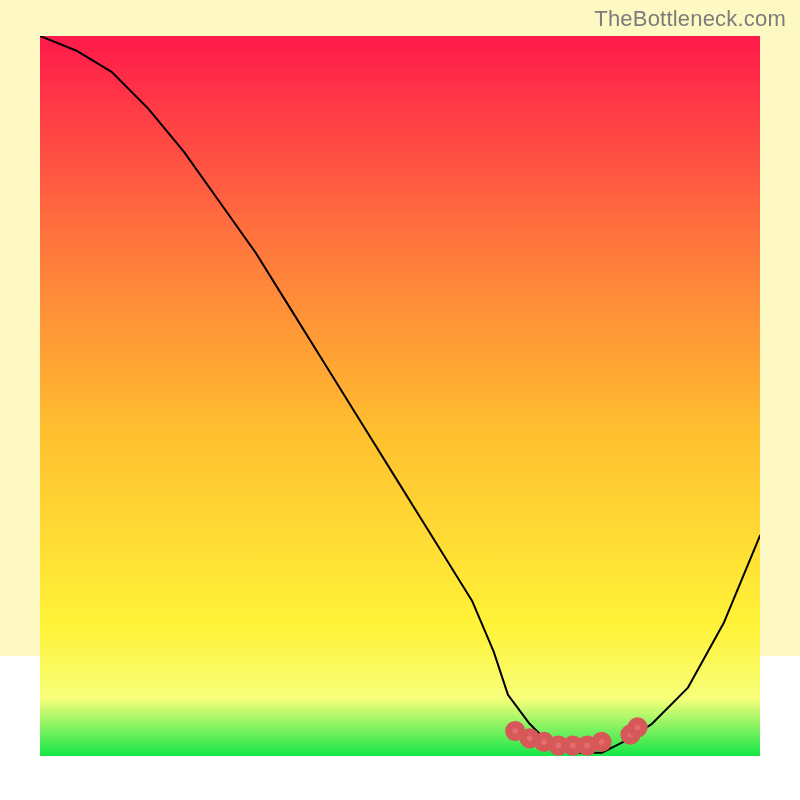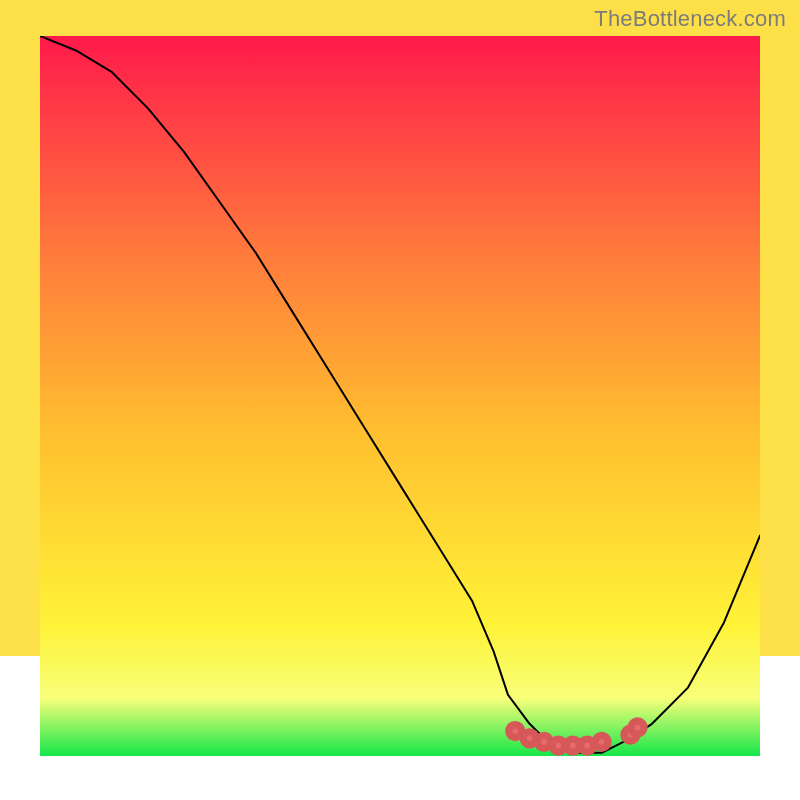--- a/index.html
+++ b/index.html
@@ -1,21 +1,21 @@
 <!DOCTYPE html>
 <html><head>
 <meta charset="utf-8">
 <style>
   * { margin: 0; padding: 0; box-sizing: border-box; }
   html, body { width: 800px; height: 800px; overflow: hidden; background: #fff; }
   .frame {
     position: relative;
     width: 800px;
     height: 656px;
-    background: #fde047;
+    background: #fef9c3;
   }
   .watermark {
     position: absolute;
     top: 6px;
     right: 14px;
     font-family: Arial, Helvetica, sans-serif;
     font-size: 22px;
     color: #7c7c7c;
     font-weight: 500;
     letter-spacing: 0.2px;

